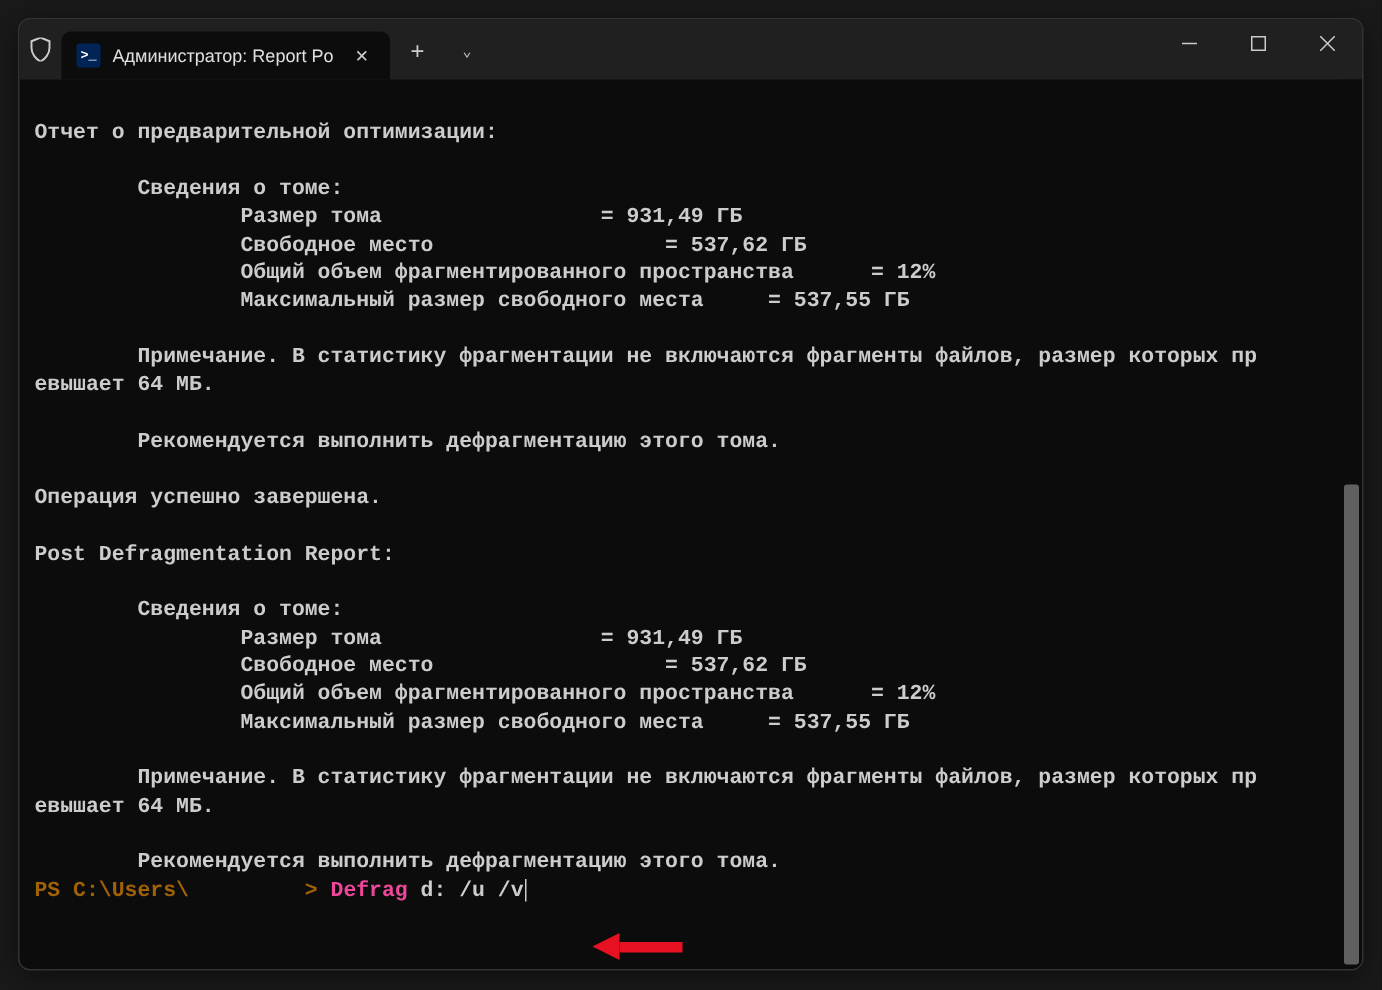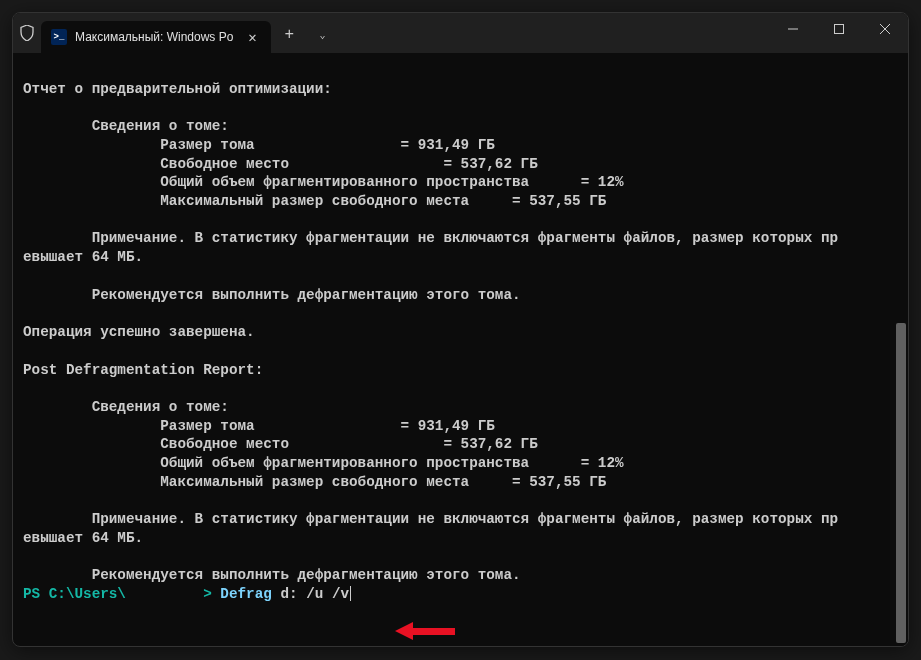--- a/index.html
+++ b/index.html
@@ -127,22 +127,22 @@
     line-height: 1.31;
     white-space: pre;
     height: calc(100% - 40px);
     overflow: hidden;
     position: relative;
     font-weight: bold;
   }
   .terminal-body::-webkit-scrollbar { width: 14px; }
   .terminal-body::-webkit-scrollbar-thumb { background: #4d4d4d; }
   .terminal-body::-webkit-scrollbar-track { background: #0c0c0c; }
-  .prompt-line { color: #14b8a6; }
-  .cmd-yellow { color: #7dd3fc; }
+  .prompt-line { color: #a16207; }
+  .cmd-yellow { color: #ec4899; }
   .cursor {
     display: inline-block;
     width: 1px;
     height: 15px;
     background: #cccccc;
     vertical-align: text-top;
     margin-left: 1px;
   }
   .arrow {
     position: absolute;
@@ -184,21 +184,21 @@
 <div class="window">
 
   <div class="titlebar">
     <div class="app-icon">
       <svg width="14" height="16" viewBox="0 0 14 16">
           <path d="M7 0 L13 2.5 V7 C13 11 10 14.5 7 16 C4 14.5 1 11 1 7 V2.5 Z" fill="none" stroke="#ccc" stroke-width="1.3"></path>
         </svg>
     </div>
     <div class="tab">
       <div class="ps-icon">&gt;_</div>
-      <div class="tab-title">Максимальный: Windows Po</div>
+      <div class="tab-title">Администратор: Report Po</div>
       <div class="tab-close">✕</div>
     </div>
     <div class="new-tab">+</div>
     <div class="dropdown-btn">⌄</div>
     <div class="window-controls">
       <div class="win-btn">
         <svg width="10" height="10">
             <line x1="0" y1="5" x2="10" y2="5" stroke="#ccc" stroke-width="1"></line>
           </svg>
       </div>

